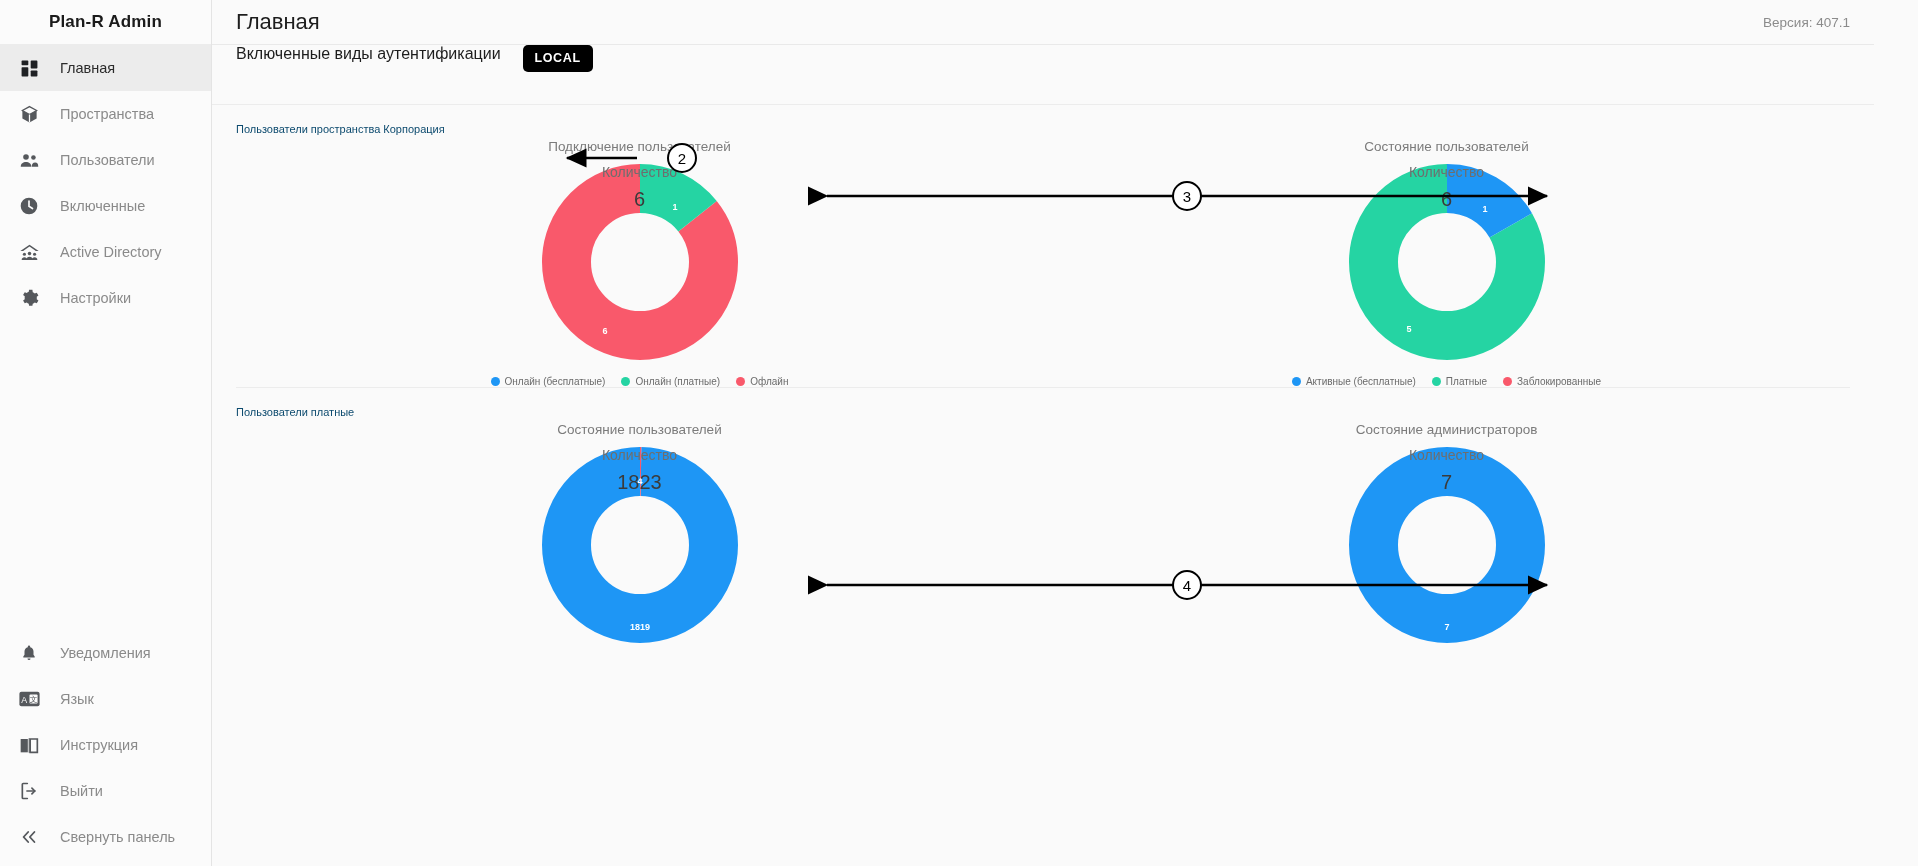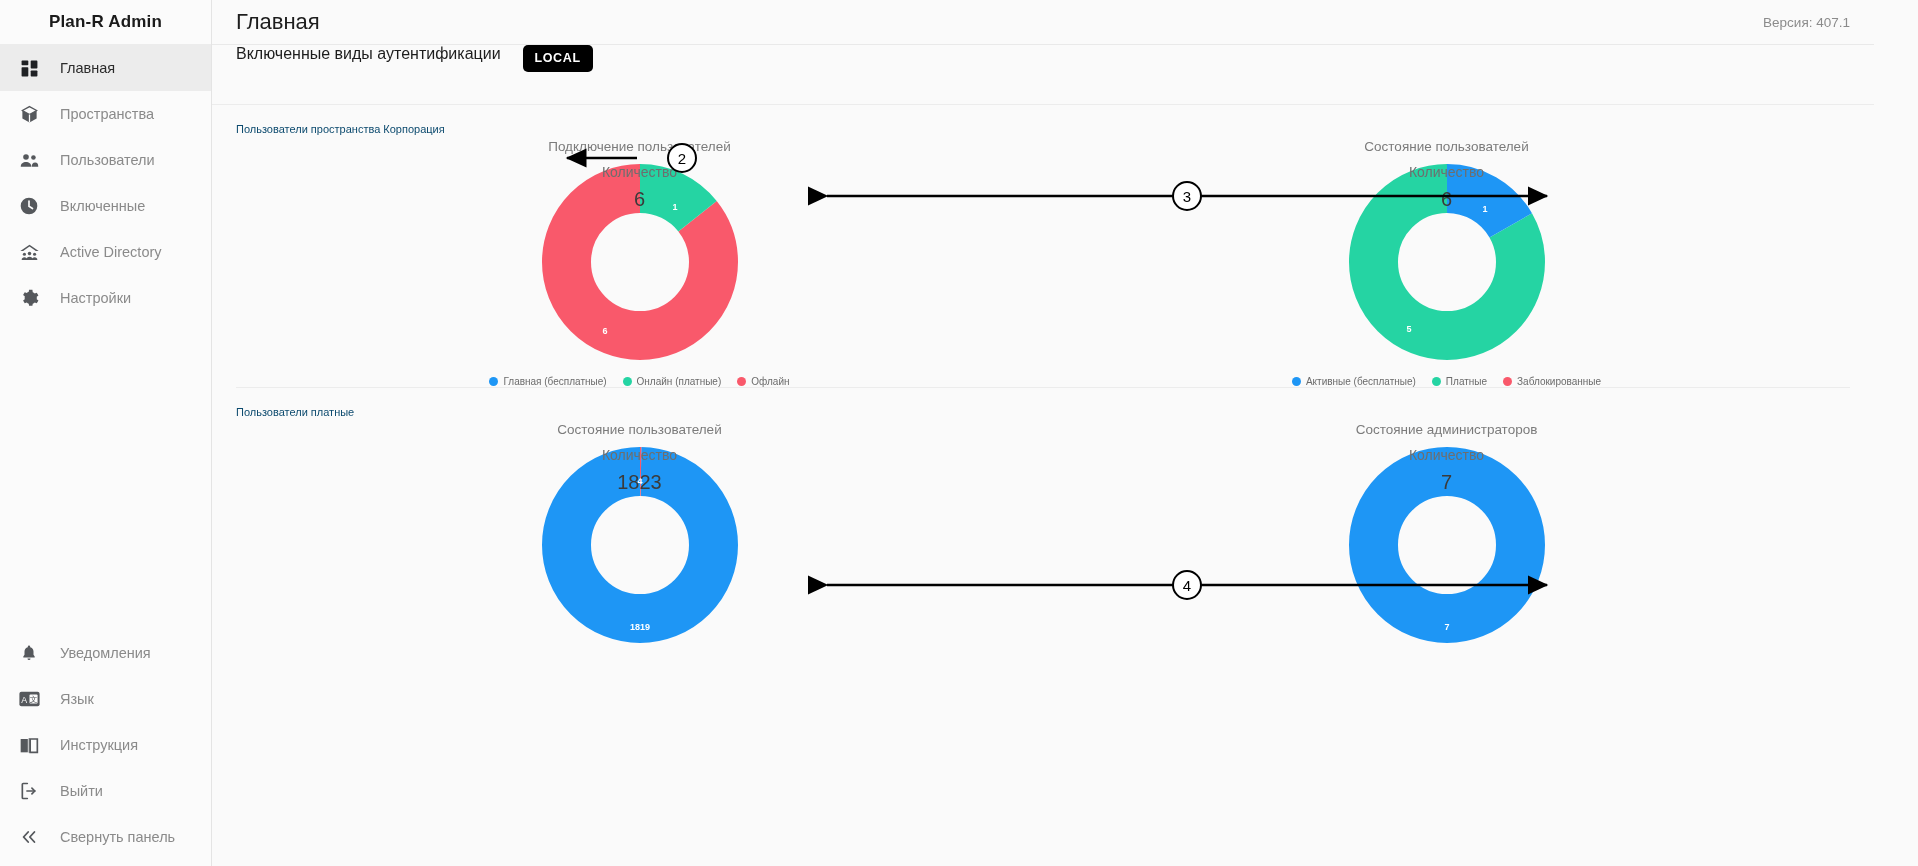--- a/index.html
+++ b/index.html
@@ -249,21 +249,21 @@
               <text class="slice-label" x="63" y="170" text-anchor="middle">6</text>
             </svg>
             <div class="donut-center">
               <div class="cap">Количество</div>
               <div class="val">6</div>
             </div>
           </div>
           <div class="legend">
             <div class="legend-item">
               <span class="dot" style="background:#1e96f5"></span>
-              <span>Главная (бесплатные)</span>
+              <span>Онлайн (бесплатные)</span>
             </div>
             <div class="legend-item">
               <span class="dot" style="background:#25d4a3"></span>
               <span>Онлайн (платные)</span>
             </div>
             <div class="legend-item">
               <span class="dot" style="background:#f9596b"></span>
               <span>Офлайн</span>
             </div>
           </div>

